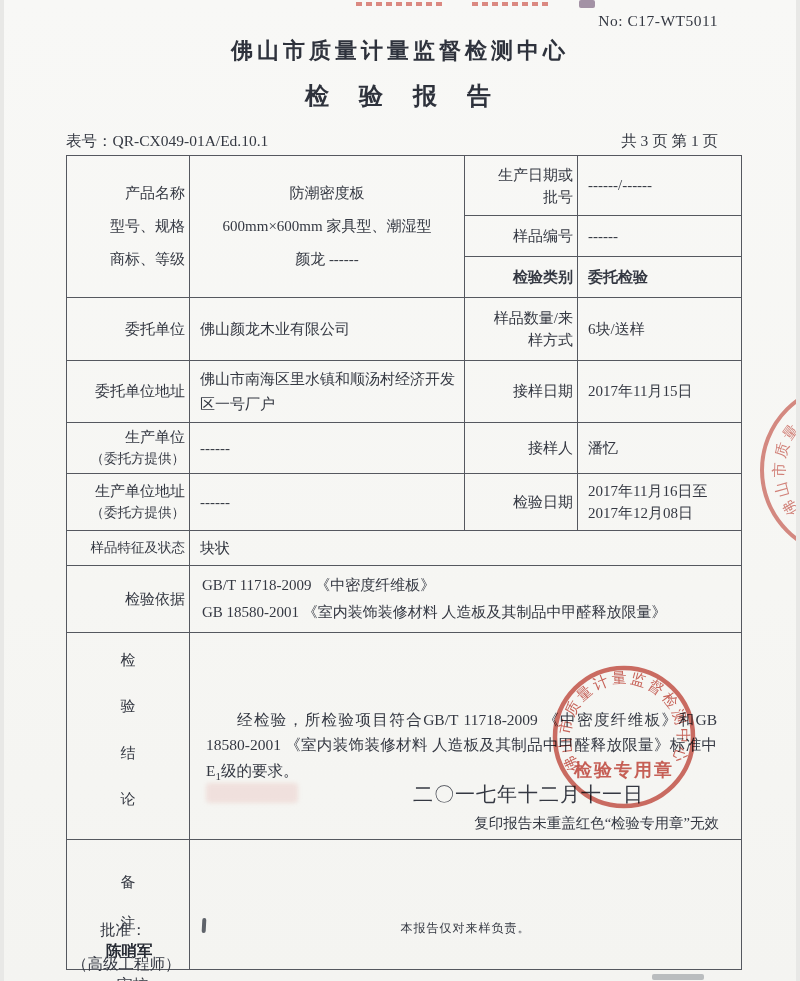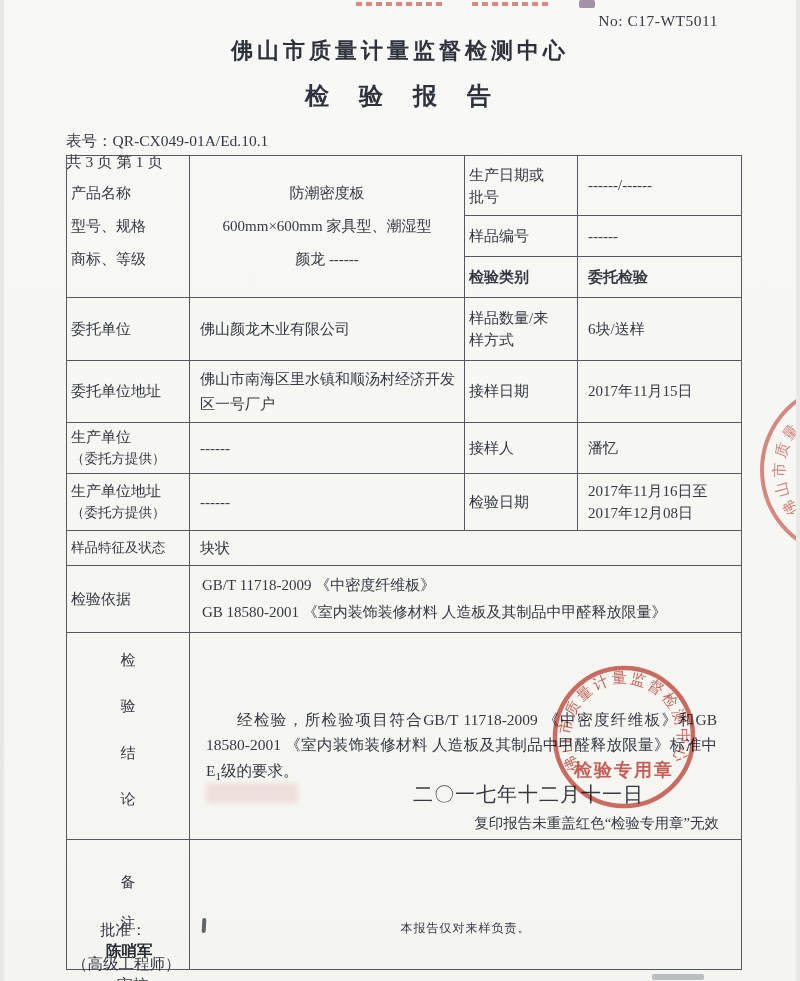--- a/index.html
+++ b/index.html
@@ -9,36 +9,36 @@
     font-family:"Liberation Serif","DejaVu Serif",serif;
     color:#343842; overflow:hidden;
   }
   
   .doc-no { position:absolute; top:12px; right:78px; font-size:15.5px; letter-spacing:.5px; }
   .org-name { position:absolute; top:36px; left:0; right:0; text-align:center;
     font-size:22px; font-weight:600; letter-spacing:4px; color:#2e323c; }
   .report-title { position:absolute; top:80px; left:0; right:0; text-align:center;
     font-size:24px; font-weight:700; letter-spacing:12px; color:#2e323c;margin-left:8px; }
   .form-row { position:absolute; top:131px; left:62px; right:78px; display:flex;
-    justify-content:space-between; font-size:15.5px;flex-direction:column; }
+    justify-content:space-between; font-size:15.5px; }
   
   .art-dash { position:absolute; top:2px; height:4px;
     background:repeating-linear-gradient(90deg, rgba(203,77,66,.65) 0 6px, transparent 6px 10px); }
   .art-dash.a1 { left:352px; width:90px; }
   .art-dash.a2 { left:468px; width:78px; }
   .art-blob { position:absolute; top:0; left:575px; width:16px; height:8px;
     background:rgba(92,62,98,.55); border-radius:2px; }
   .art-bottom { position:absolute; left:648px; top:974px; width:52px; height:6px;
     background:#8a8f96; opacity:.55; border-radius:2px; }
   
   table.info { position:absolute; left:62px; top:155px; width:675px;
     border-collapse:collapse; table-layout:fixed; }
   table.info td { border:1.5px solid #55585f; font-size:15px; vertical-align:middle;
     padding:2px 4px; overflow:hidden; }
-  .c-label { text-align:left; }
+  .c-label { text-align:right; }
   .c-label .small, .c-label.small { font-size:13.5px; }
   .c-val { text-align:left; padding-left:10px !important; }
   tr.r1a td { height:55px; }
   tr.r1b td { height:36px; }
   tr.r1c td { height:36px;font-weight:bold; }
   tr.r2 td { height:58px; }
   tr.r3 td { height:57px; }
   tr.r4 td { height:46px; }
   tr.r5 td { height:52px; }
   tr.r6 td { height:30px; }

